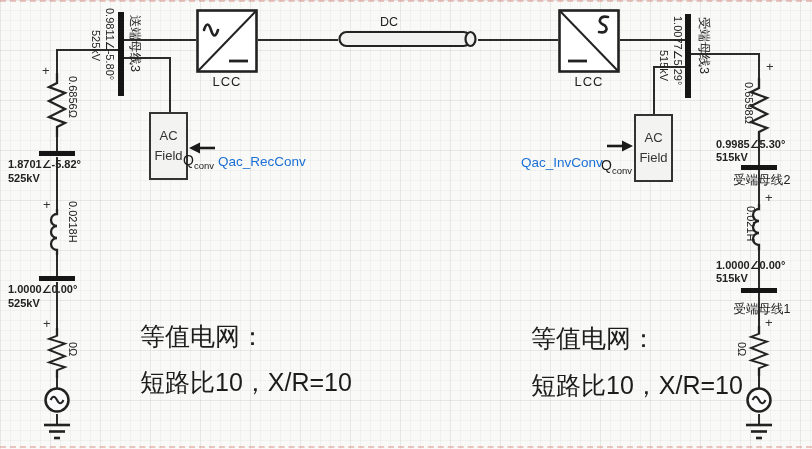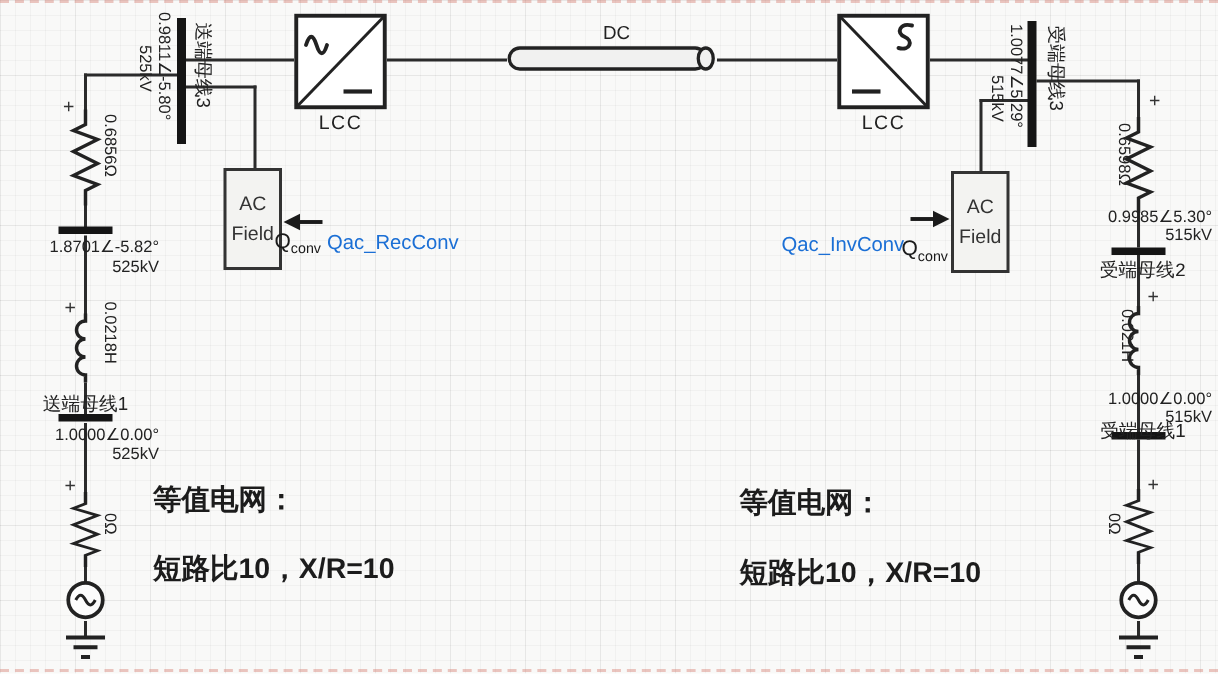--- a/index.html
+++ b/index.html
@@ -14,31 +14,31 @@
       linear-gradient(90deg, rgba(0,0,0,0.03) 1px, transparent 1px);
     background-size:50px 50px,50px 50px,10px 10px,10px 10px;
   }
   .edge-dash{position:absolute;left:0;width:812px;height:0;border-top:2px dashed rgba(214,130,120,0.45);}
   .wh{position:absolute;height:2px;background:#2b2b2b;}
   .wv{position:absolute;width:2px;background:#2b2b2b;}
   .bar{position:absolute;background:#151515;}
   .vtext{position:absolute;white-space:nowrap;transform:rotate(90deg);transform-origin:left top;font-size:11px;color:#222;}
   .vlabel{position:absolute;white-space:nowrap;transform:rotate(90deg);transform-origin:left top;font-size:12.5px;color:#222;}
   .buslabel{position:absolute;text-align:center;font-size:12.5px;color:#222;}
-  .busval{position:absolute;text-align:right;font-size:11px;color:#222;}
+  .busval{position:absolute;text-align:left;font-size:11px;color:#222;font-weight:bold;}
   .plus{position:absolute;font-size:13px;color:#333;line-height:1;}
   .lccname{position:absolute;text-align:center;font-size:13px;color:#222;letter-spacing:1px;}
-  .dclabel{position:absolute;text-align:right;font-size:12.5px;color:#222;}
+  .dclabel{position:absolute;text-align:left;font-size:12.5px;color:#222;}
   .acfield{position:absolute;background:#f3f3f1;border:2.5px solid #333;color:#333;
            font-size:13px;line-height:1.55;display:flex;flex-direction:column;
            align-items:center;justify-content:center;box-sizing:border-box;}
   .qconv{position:absolute;color:#1a1a1a;font-size:14px;}
   .qconv sub{font-size:9.5px;}
   .bluesig{position:absolute;color:#1b6fd5;font-size:13.5px;font-weight:500;white-space:nowrap;}
-  .note1{position:absolute;font-size:19px;font-weight:bold;color:#1c1c1c;white-space:nowrap;}
+  .note1{position:absolute;font-size:25px;font-weight:normal;color:#1c1c1c;white-space:nowrap;margin-left:38px;}
   svg{position:absolute;overflow:visible;}
 </style>
 </head>
 <body>
 
 <div class="canvas">
 
   <div class="edge-dash" style="top:0;"></div>
   <div class="edge-dash" style="top:446px;"></div>
 
@@ -85,21 +85,20 @@
   <div class="bar" style="left:39px;top:151px;width:36px;height:5px;"></div>
   <div class="busval" style="left:8px;top:158px;width:98px;">1.8701∠-5.82°</div>
   <div class="busval" style="left:8px;top:172px;width:98px;">525kV</div>
 
   <div class="plus" style="left:43px;top:198px;">+</div>
   <svg style="left:47px;top:209px;" width="20" height="46" viewBox="0 0 20 46">
     <path d="M10,0 V5 A6,6 0 0 0 10,17 A6,6 0 0 0 10,29 A6,6 0 0 0 10,41 V46" fill="none" stroke="#222" stroke-width="2.3"></path>
   </svg>
   <div class="vtext" style="left:79px;top:201px;">0.0218H</div>
 
-  <div class="buslabel" style="left:8px;top:261px;width:98px;">送端母线1</div>
   <div class="bar" style="left:39px;top:276px;width:36px;height:5px;"></div>
   <div class="busval" style="left:8px;top:283px;width:98px;">1.0000∠0.00°</div>
   <div class="busval" style="left:8px;top:297px;width:98px;">525kV</div>
 
   <div class="plus" style="left:43px;top:317px;">+</div>
   <svg style="left:45px;top:328px;" width="24" height="50" viewBox="0 0 24 64" preserveAspectRatio="none">
     <path d="M12,0 V10 L4,14 L20,20 L4,28 L20,36 L4,44 L20,50 L12,54 V64" fill="none" stroke="#222" stroke-width="2.3"></path>
   </svg>
   <div class="vtext" style="left:79px;top:342px;">0Ω</div>
 
@@ -179,21 +178,21 @@
 
   <div class="plus" style="left:765px;top:191px;">+</div>
   <svg style="left:749px;top:204px;" width="20" height="46" viewBox="0 0 20 46">
     <path d="M10,0 V5 A6,6 0 0 0 10,17 A6,6 0 0 0 10,29 A6,6 0 0 0 10,41 V46" fill="none" stroke="#222" stroke-width="2.3"></path>
   </svg>
   <div class="vtext" style="left:757px;top:206px;">0.021H</div>
 
   <div class="busval" style="left:716px;top:259px;width:92px;">1.0000∠0.00°</div>
   <div class="busval" style="left:716px;top:272px;width:92px;">515kV</div>
   <div class="bar" style="left:741px;top:288px;width:36px;height:5px;"></div>
-  <div class="buslabel" style="left:716px;top:279px;width:92px;">受端母线1</div>
+  <div class="buslabel" style="left:716px;top:301px;width:92px;">受端母线1</div>
 
   <div class="plus" style="left:765px;top:316px;">+</div>
   <svg style="left:747px;top:326px;" width="24" height="50" viewBox="0 0 24 64" preserveAspectRatio="none">
     <path d="M12,0 V10 L4,14 L20,20 L4,28 L20,36 L4,44 L20,50 L12,54 V64" fill="none" stroke="#222" stroke-width="2.3"></path>
   </svg>
   <div class="vtext" style="left:748px;top:342px;">0Ω</div>
 
   <svg style="left:745px;top:386px;" width="28" height="28" viewBox="0 0 28 28">
     <circle cx="14" cy="14" r="11.5" fill="#fcfcfc" stroke="#222" stroke-width="2.5"></circle>
     <path d="M7.5,14 Q10.75,7.5 14,14 T20.5,14" fill="none" stroke="#222" stroke-width="2"></path>

